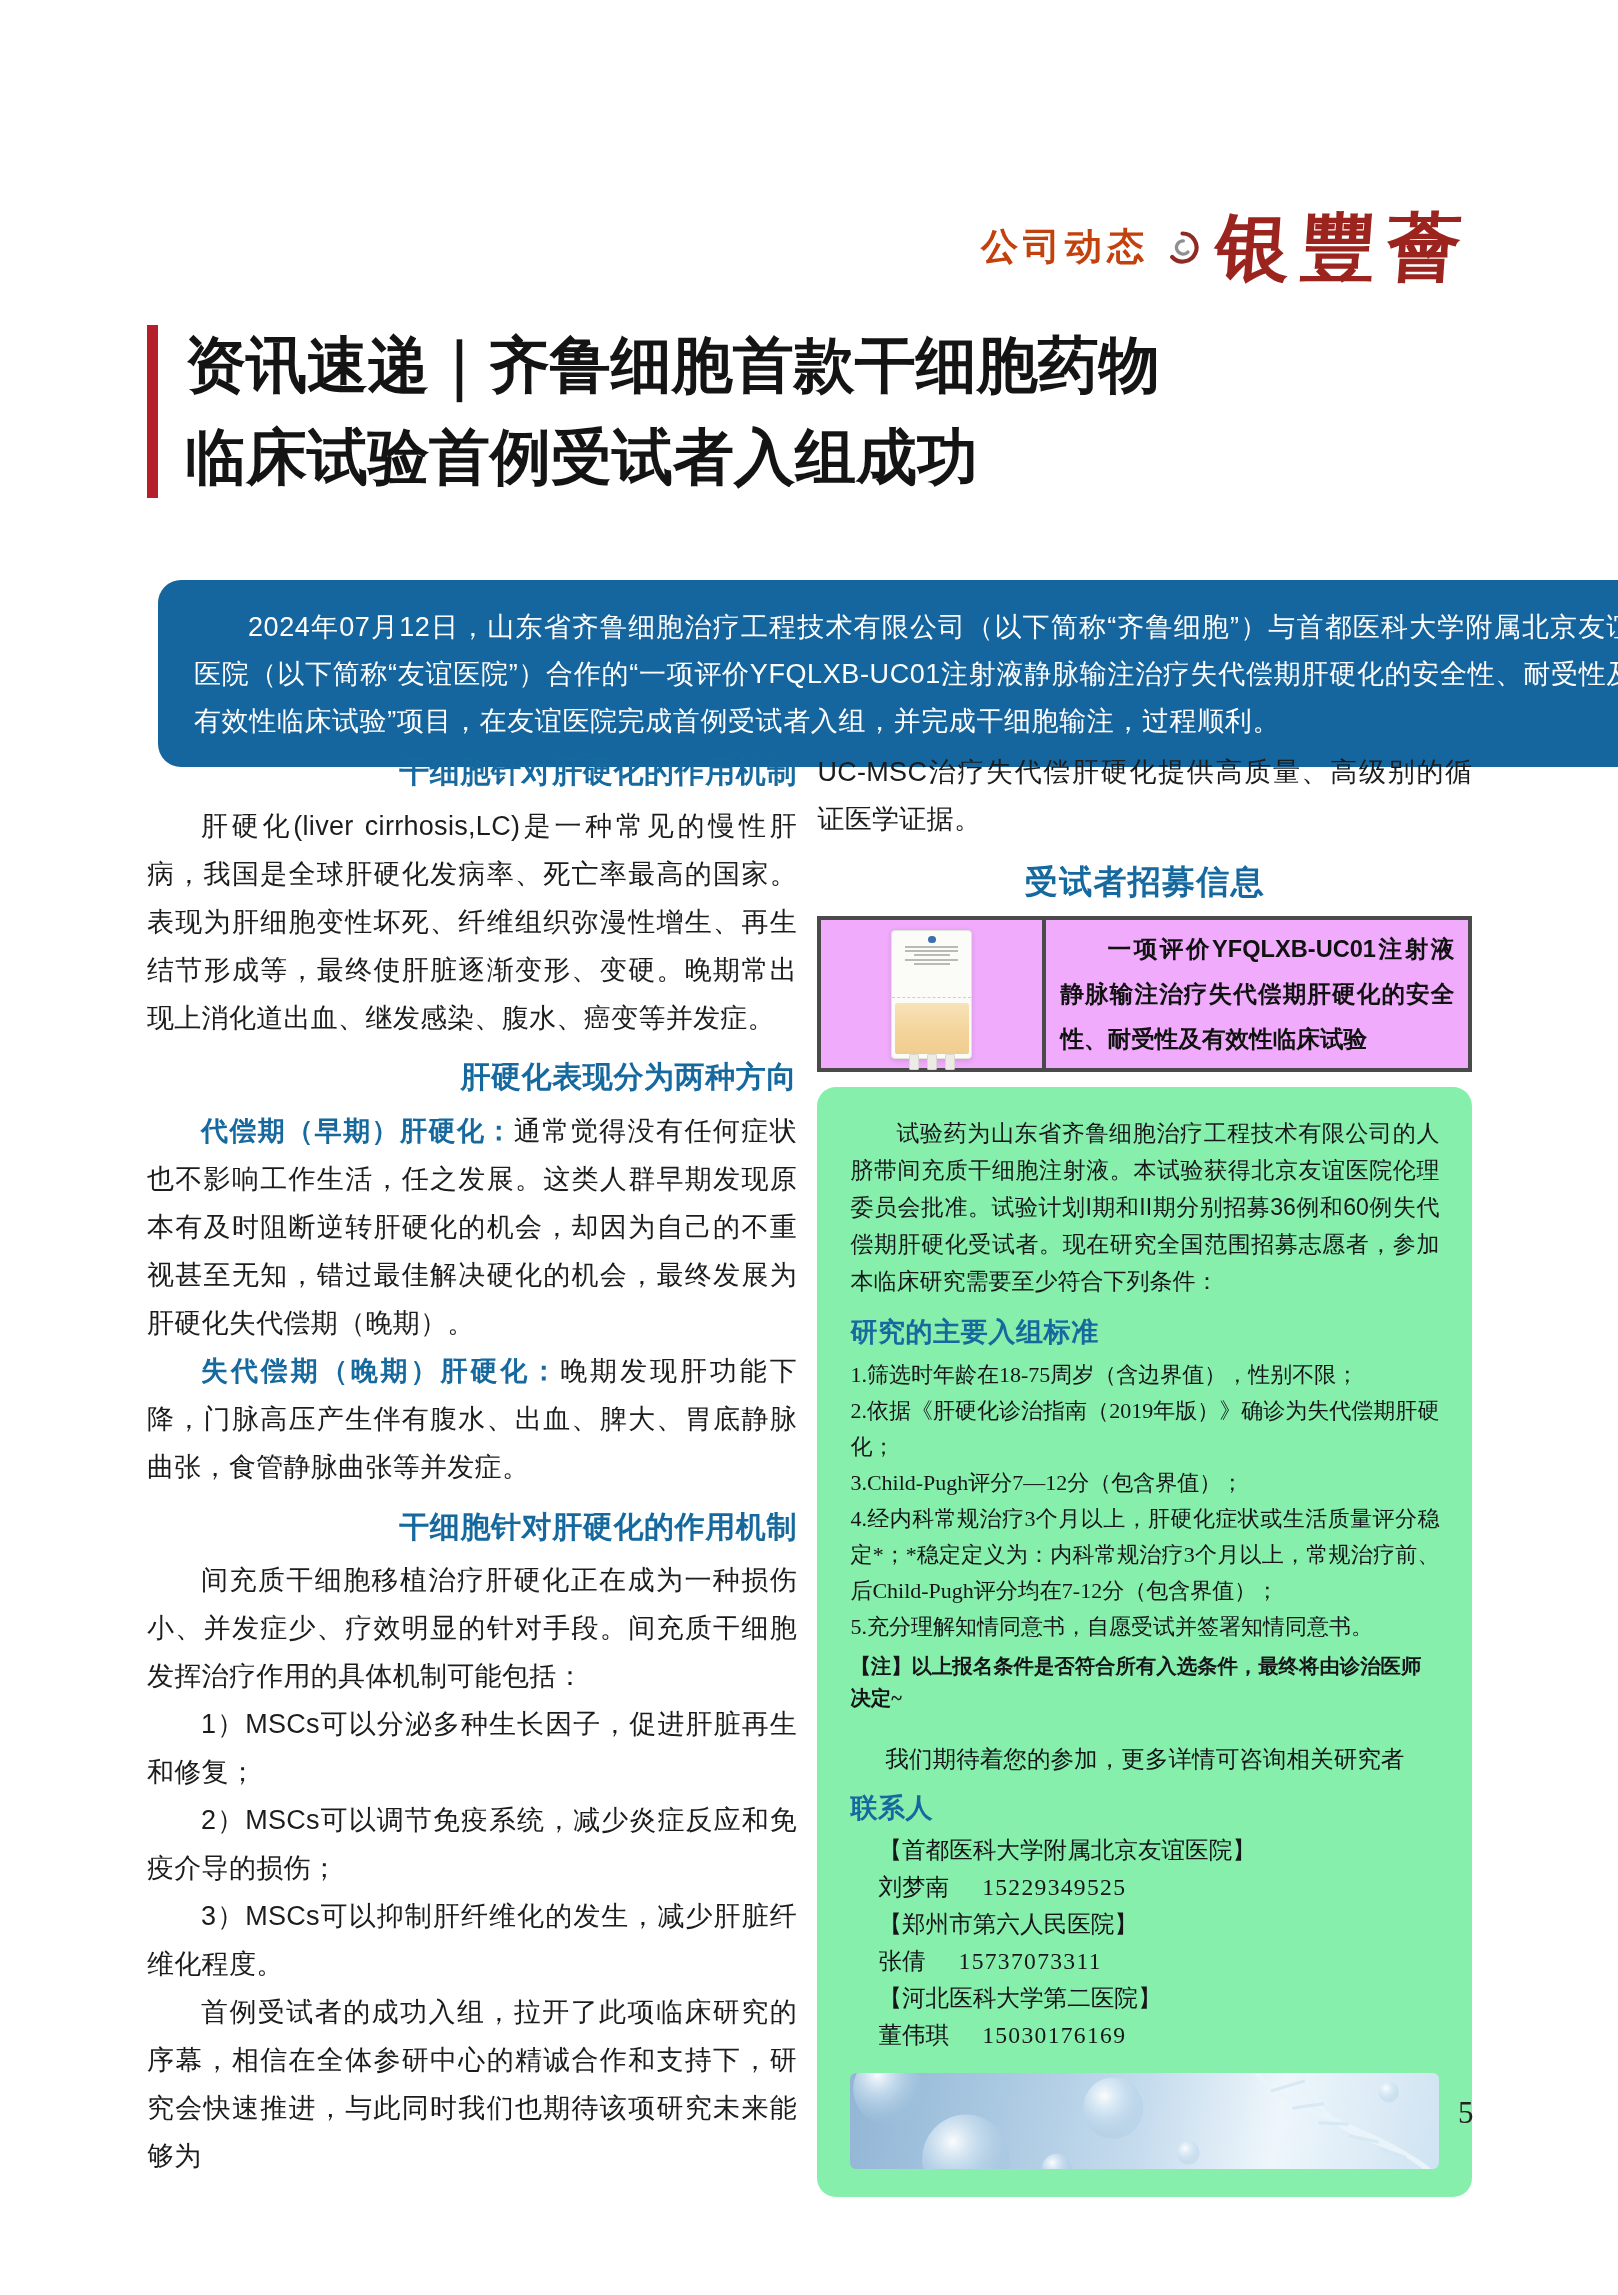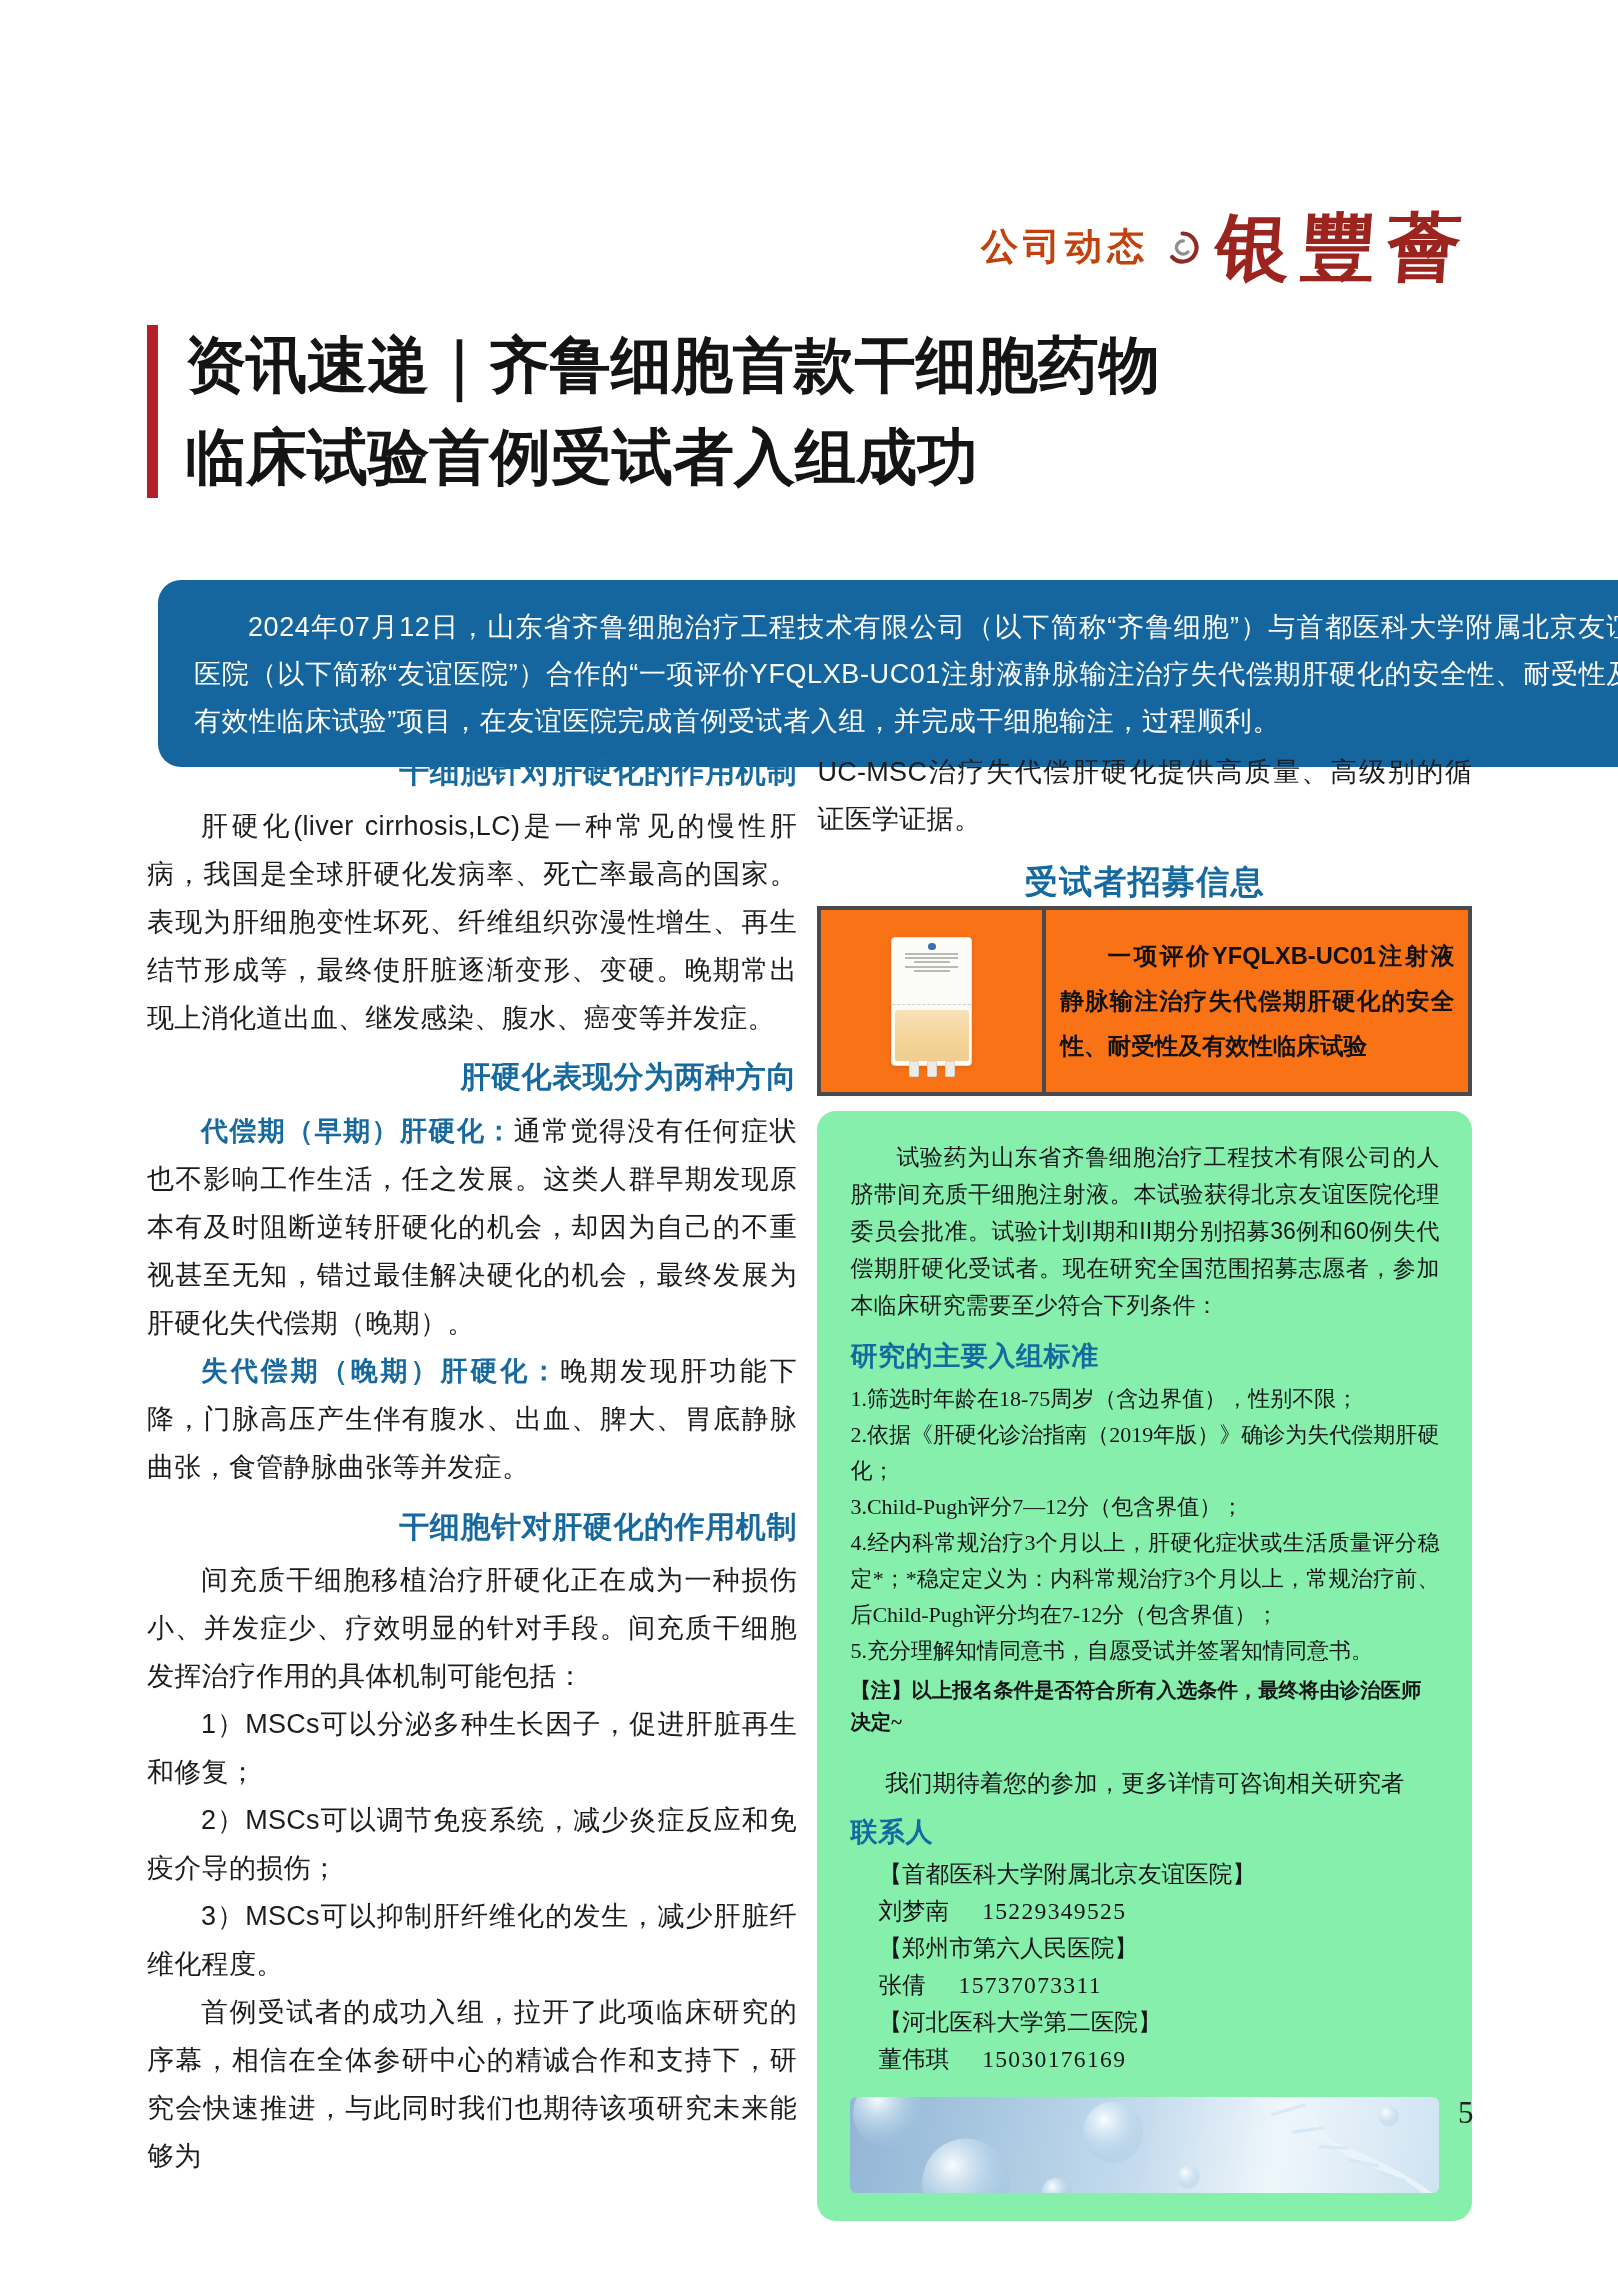--- a/index.html
+++ b/index.html
@@ -59,26 +59,26 @@
   }
   .col-left h2:first-child{margin-top:0;}
   p.body{
     margin:0;font-size:27px;line-height:48px;text-align:justify;
     text-indent:2em;color:#1c1c1c;letter-spacing:0.3px;
   }
   .lead{color:#16699e;font-weight:800;}
   
   .cont{text-indent:0 !important;line-height:47px !important;}
   .recruit-heading{
-    margin:18px 0 4px 0;font-size:33px;line-height:41px;font-weight:800;
+    margin:18px 0 14px 0;font-size:33px;line-height:41px;font-weight:800;
     color:#16699e;text-align:center;letter-spacing:1.3px;
   }
   .trial-box{
-    display:flex;border:4.5px solid #4a4a4a;height:190px;box-sizing:border-box;
-    background:#f97316;
+    display:flex;border:4.5px solid #4a4a4a;height:156px;box-sizing:border-box;
+    background:#f0abfc;
   }
   .trial-img-cell{
     width:221px;flex:0 0 auto;border-right:4.5px solid #4a4a4a;
     display:flex;align-items:center;justify-content:center;
   }
   .trial-text-cell{
     flex:1;display:flex;align-items:center;padding:7.6px 14px;
   }
   .trial-text-cell p{
     margin:0;font-size:23.6px;line-height:45px;font-weight:600;

